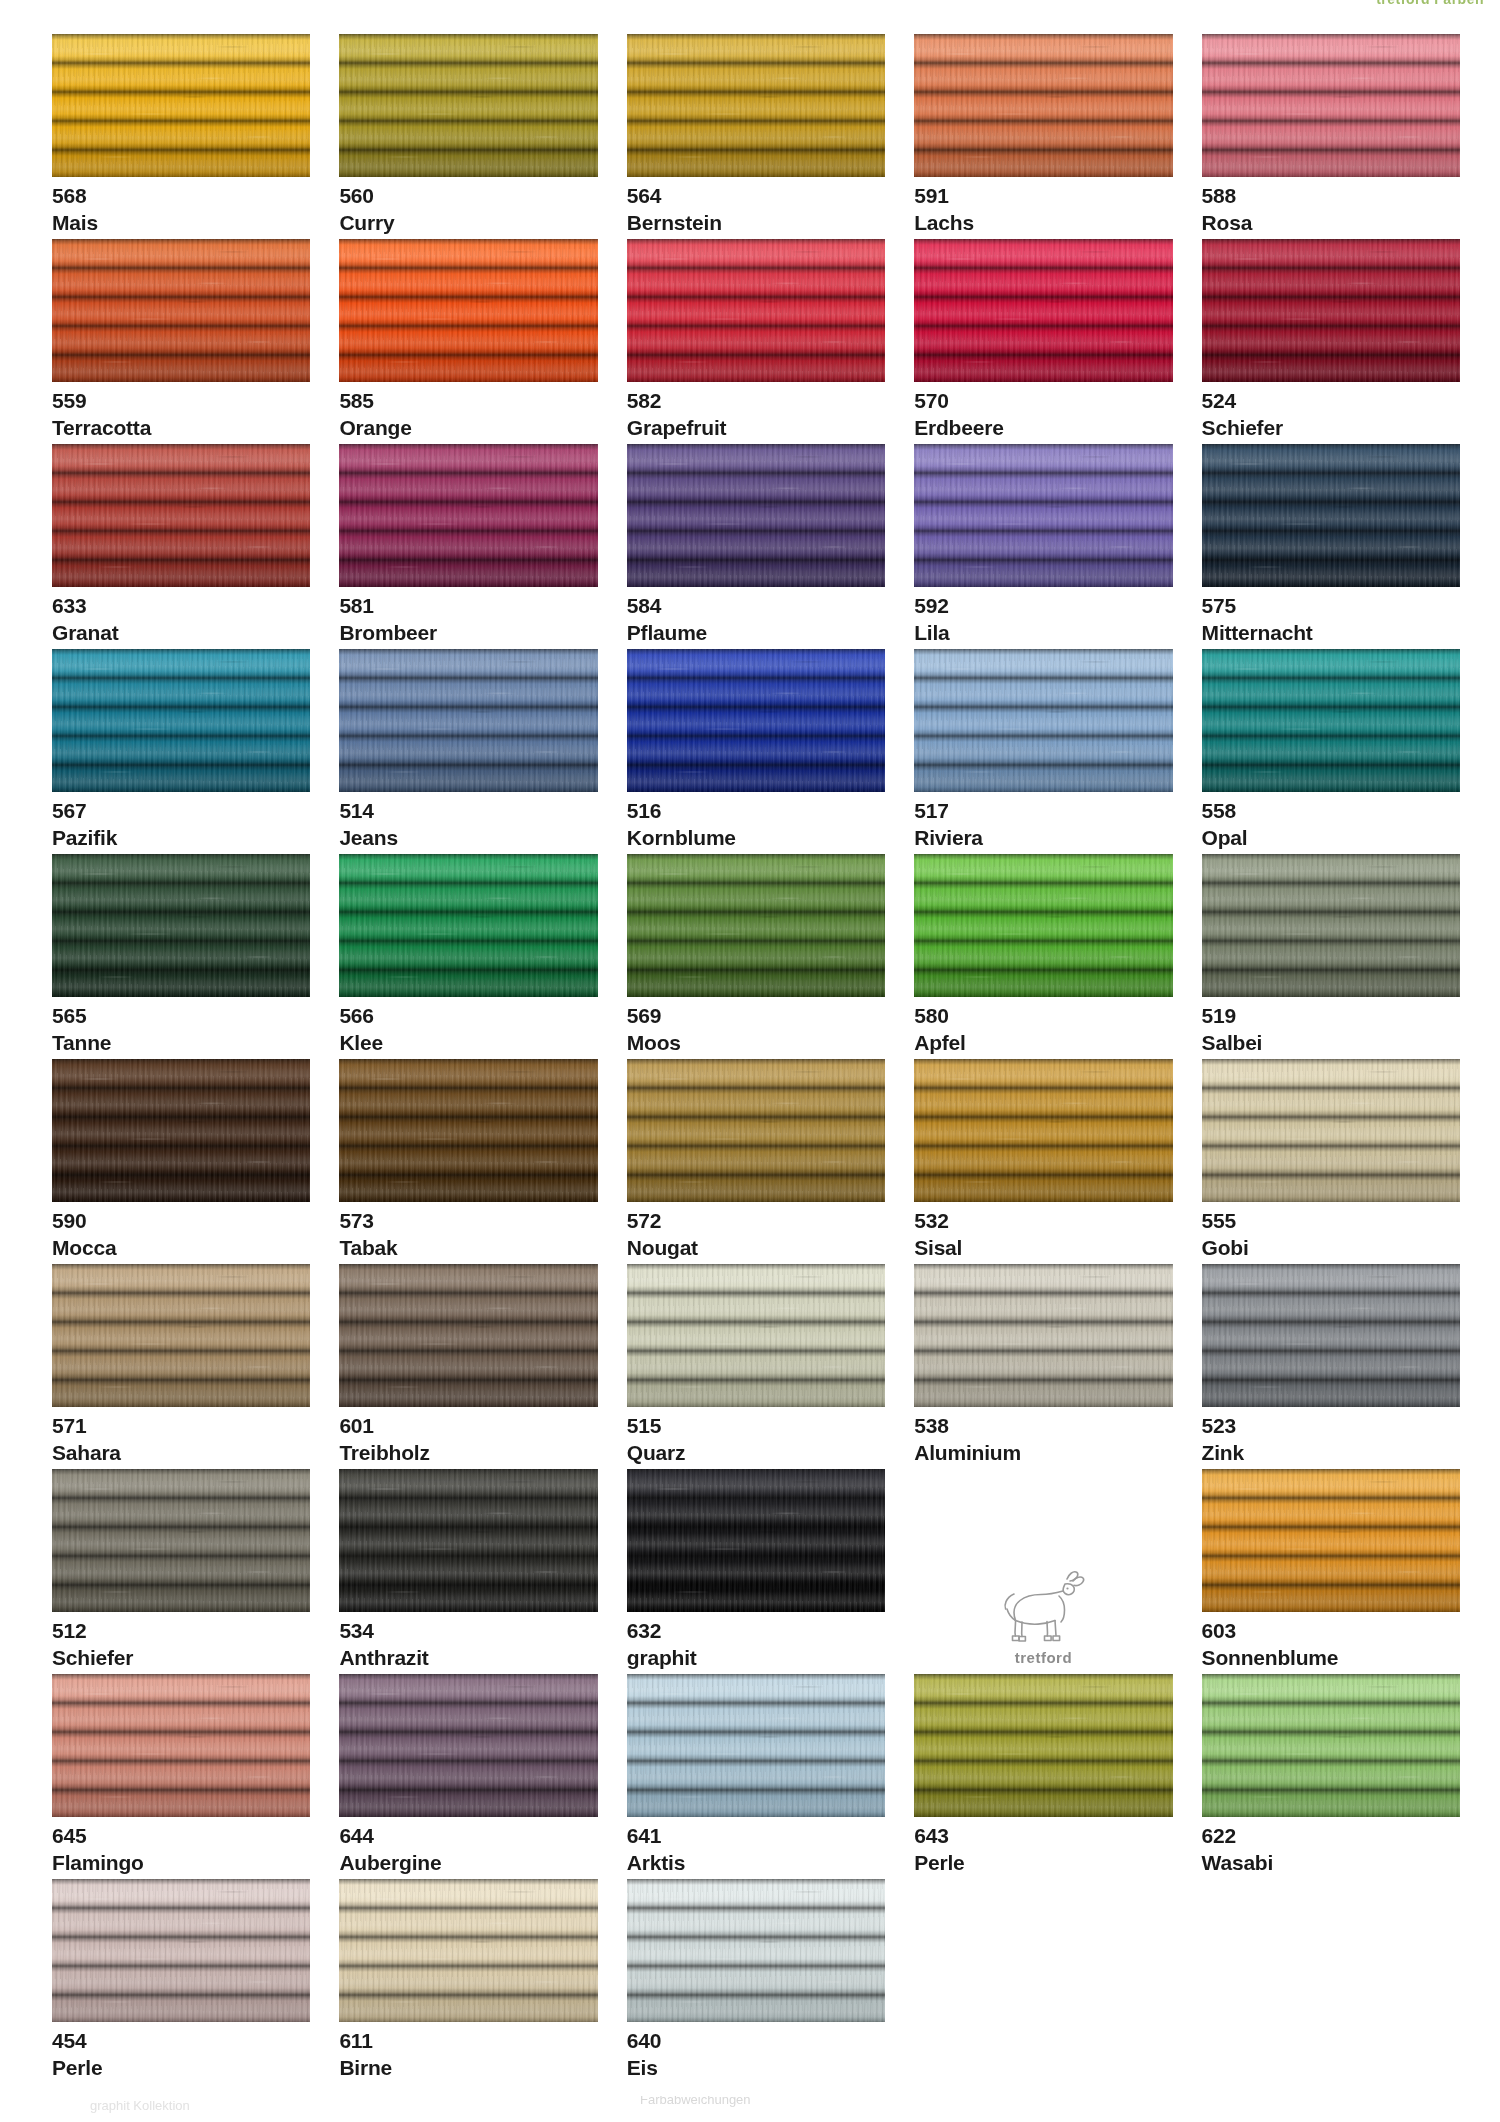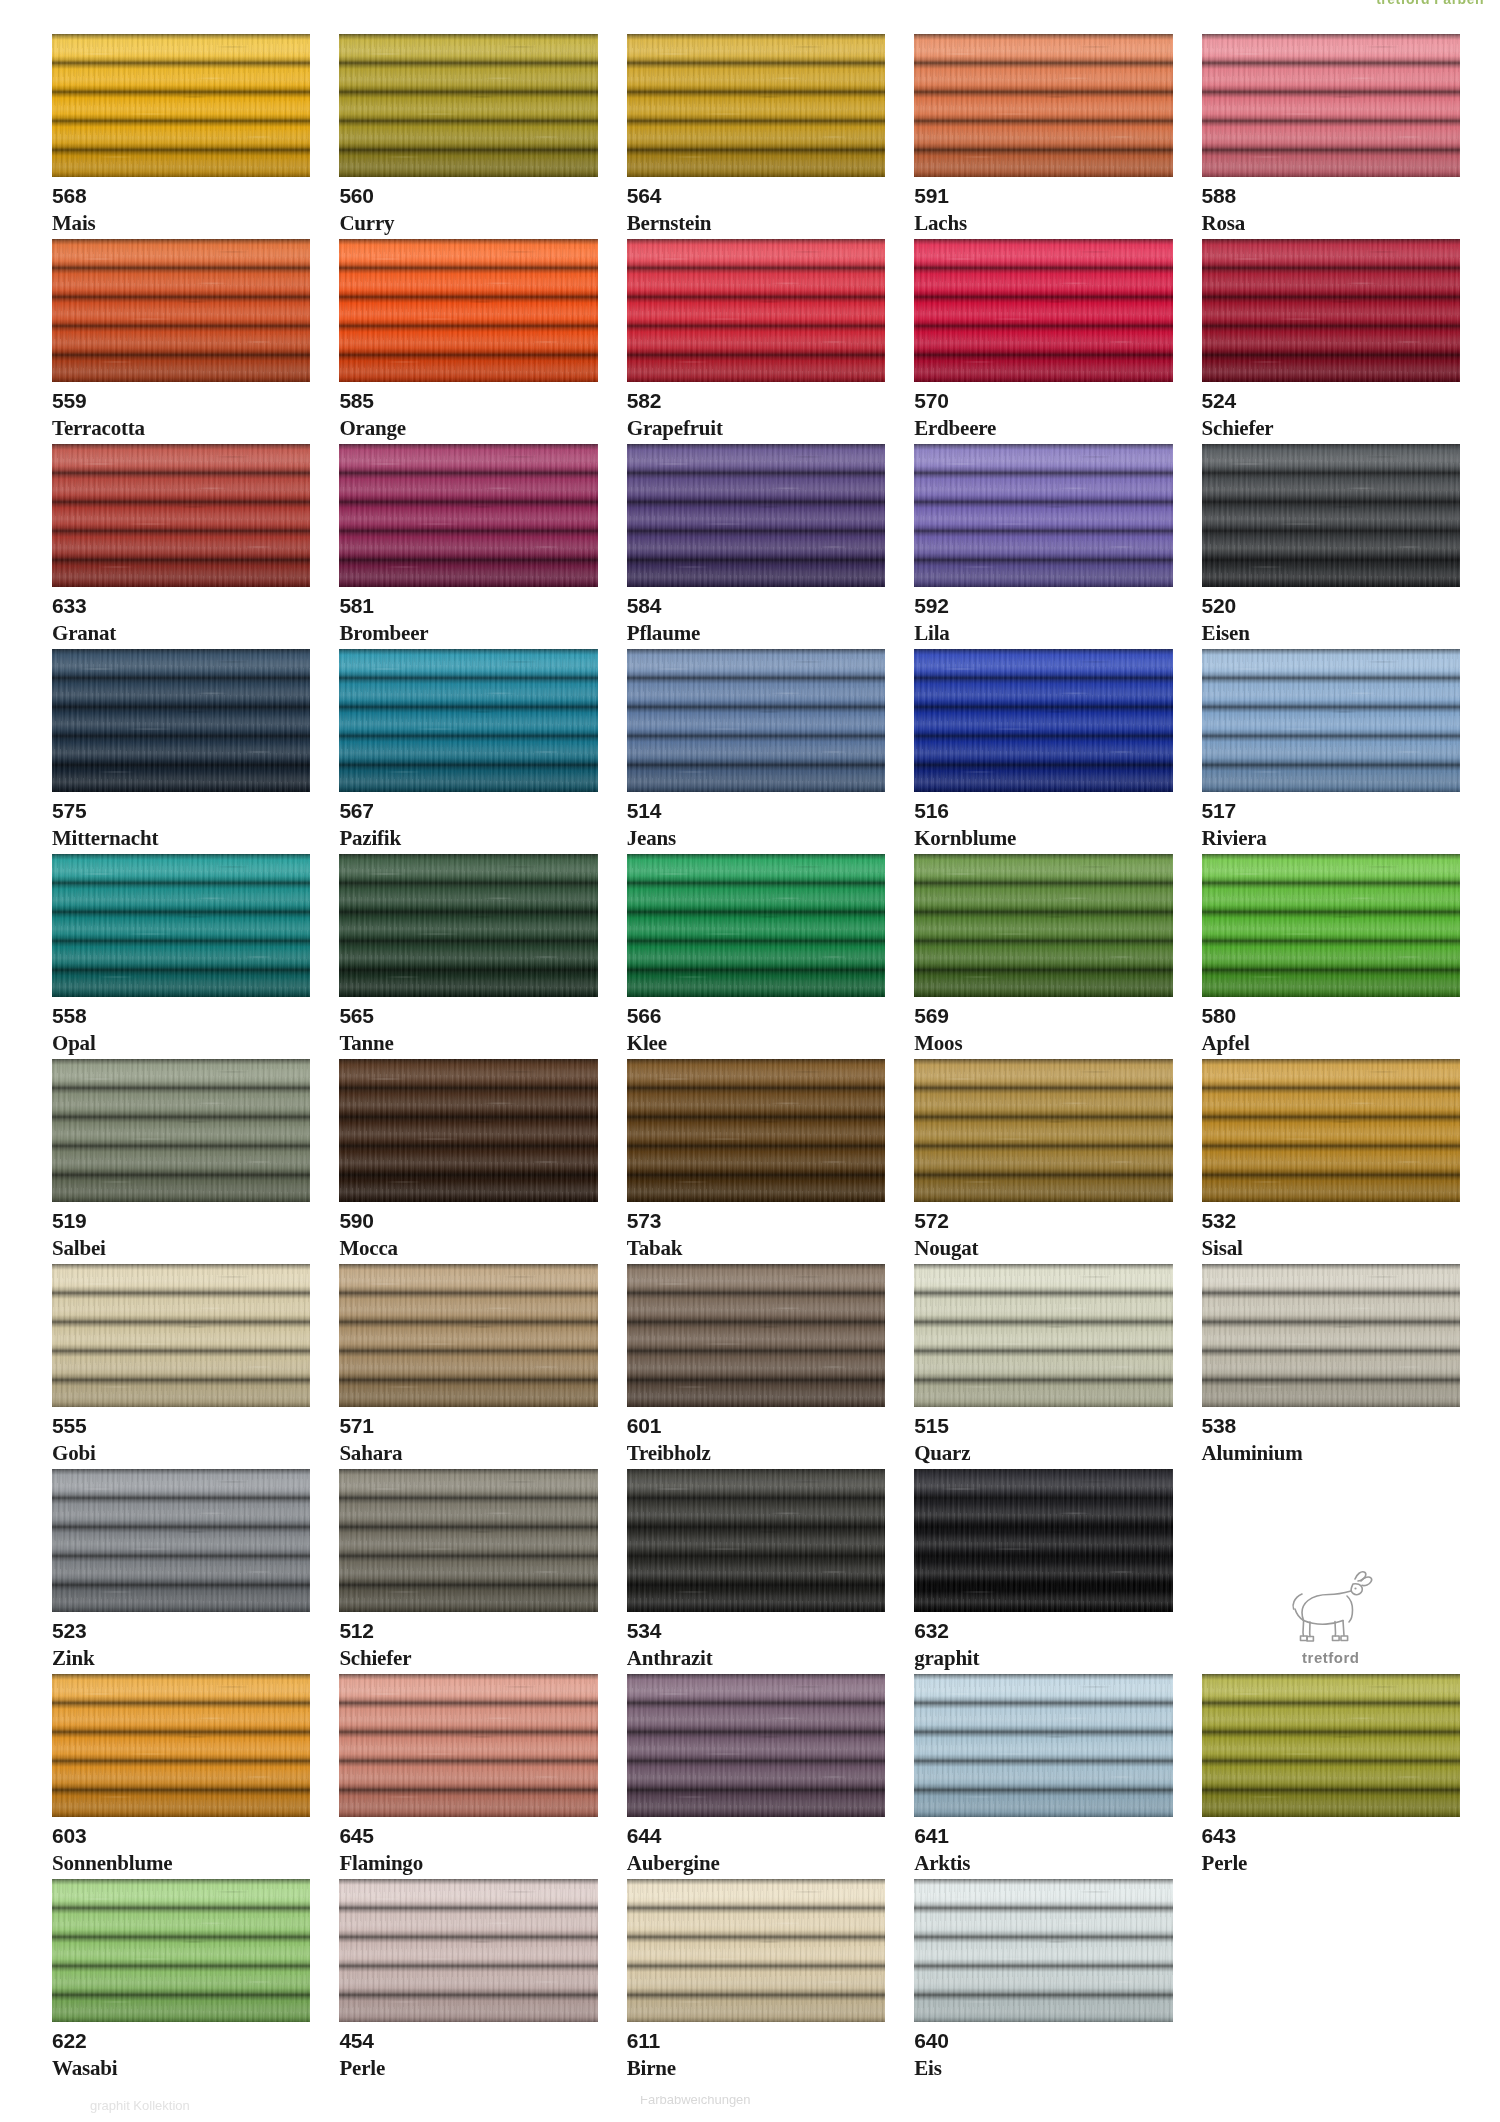--- a/index.html
+++ b/index.html
@@ -129,21 +129,20 @@
     line-height: 1.05;
     letter-spacing: -0.2px;
   }
   .name {
     font-size: 21px;
     font-weight: bold;
     color: #1a1a1a;
     margin-top: 5px;
     line-height: 1.05;
     letter-spacing: -0.2px;
-    font-family: Liberation Serif, serif;
   }
 
   
   .logo-wrap {
     position: absolute;
     left: 50%;
     transform: translateX(-50%);
     bottom: 8px;
     width: 150px;
     text-align: center;
@@ -295,28 +294,20 @@
         <div class="code">584</div>
         <div class="name">Pflaume</div>
       </div>
       <div class="cell">
         <div class="swatch" style="background: linear-gradient(rgb(147, 135, 201) 0%, rgb(111, 95, 174) 38%, rgb(111, 95, 174) 62%, rgb(68, 58, 116) 100%);">
           <div class="rib"></div>
           <div class="fleck"></div>
         </div>
         <div class="code">592</div>
         <div class="name">Lila</div>
-      </div>
-      <div class="cell">
-        <div class="swatch" style="background: linear-gradient(rgb(92, 97, 101) 0%, rgb(56, 59, 62) 38%, rgb(56, 59, 62) 62%, rgb(27, 29, 31) 100%);">
-          <div class="rib"></div>
-          <div class="fleck"></div>
-        </div>
-        <div class="code">520</div>
-        <div class="name">Eisen</div>
       </div>
       <div class="cell">
         <div class="swatch" style="background: linear-gradient(rgb(59, 86, 111) 0%, rgb(31, 51, 71) 38%, rgb(31, 51, 71) 62%, rgb(13, 22, 32) 100%);">
           <div class="rib"></div>
           <div class="fleck"></div>
         </div>
         <div class="code">575</div>
         <div class="name">Mitternacht</div>
       </div>
       <div class="cell">

